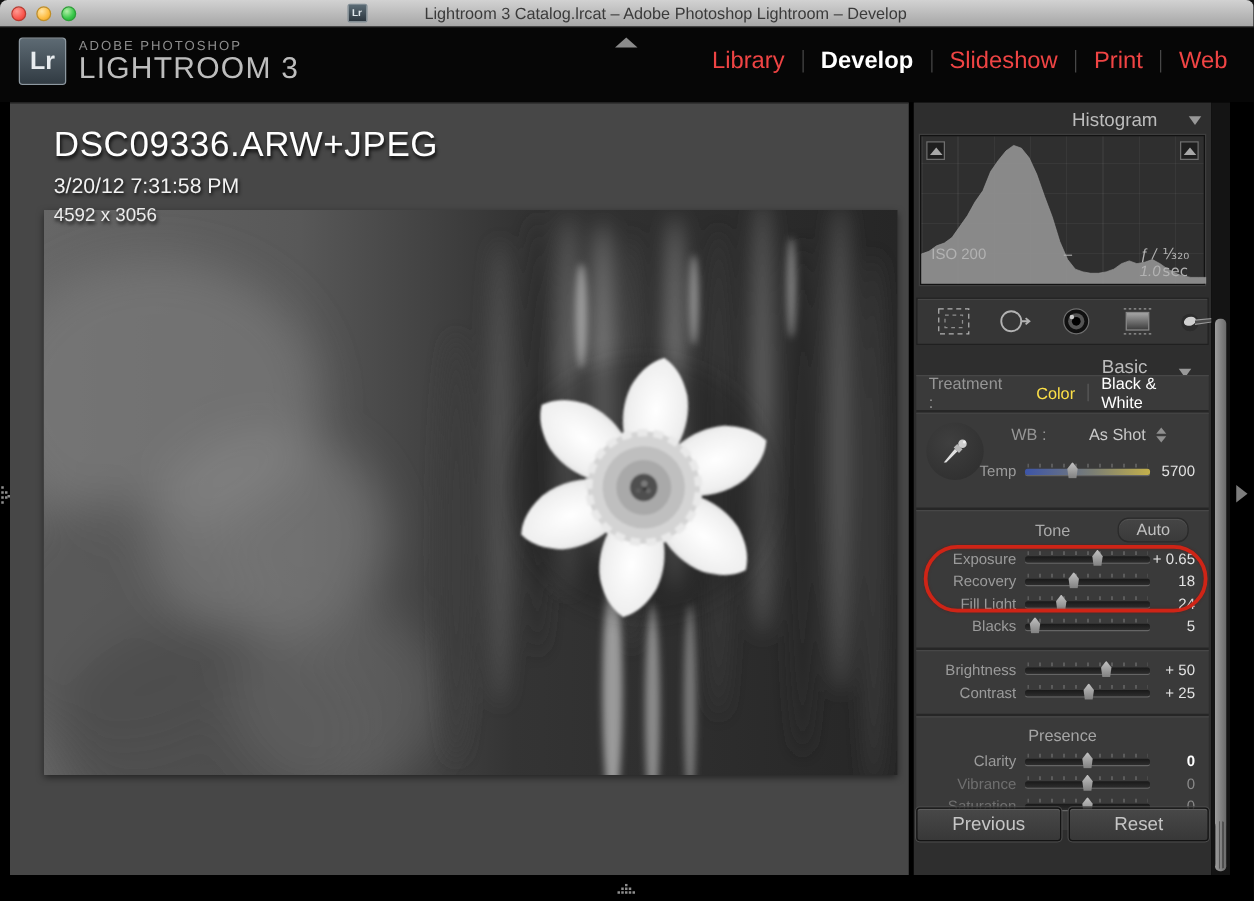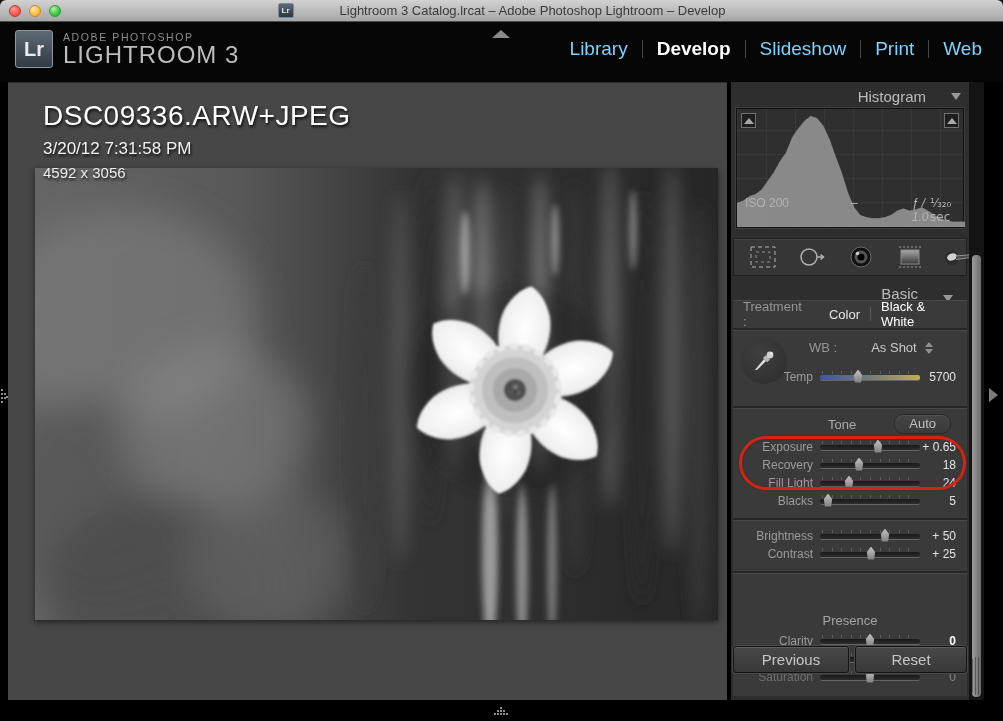--- a/index.html
+++ b/index.html
@@ -25,21 +25,21 @@
 
   
   .topbar { position:absolute; left:0; top:22px; width:1003px; height:60px; background:#060606; }
   .identity { position:absolute; left:15px; top:8px; display:flex; align-items:center; gap:10px; }
   .lr-logo { width:38px; height:38px; border-radius:3px; border:1px solid #8d98a0;
     background:linear-gradient(#5d6a73,#313b43); color:#e8ecef; font-size:20px; font-weight:bold;
     display:flex; align-items:center; justify-content:center; }
   .brand1 { font-size:10.5px; letter-spacing:1.6px; color:#8e8e8e; }
   .brand2 { font-size:24px; letter-spacing:1px; color:#bdbdbd; margin-top:0px; line-height:1; }
   .modules { position:absolute; right:21px; top:16px; display:flex; align-items:center; gap:14px; }
-  .module { font-size:19px; color:#7dd3fc; cursor:default; }
+  .module { font-size:19px; color:#ef4444; cursor:default; }
   .module.active { color:#ffffff; font-weight:bold; }
   .mod-div { width:1px; height:18px; background:#474747; }
   .top-reveal { position:absolute; left:492px; top:8px; width:0; height:0;
     border-left:9px solid transparent; border-right:9px solid transparent; border-bottom:8px solid #8b8b8b; }
 
   
   .content { position:absolute; left:0; top:82px; width:1003px; height:618px; background:#000; }
   .main-area { position:absolute; left:8px; top:0; width:719px; height:618px; background:#474747;
     box-shadow:inset 0 1px 0 #2c2c2c; }
   .photo { position:absolute; left:27px; top:86px; width:683px; height:452px;
@@ -93,21 +93,21 @@
     display:flex; align-items:center; padding-left:14px; gap:19px; }
   .tool { display:flex; align-items:center; }
 
   .basic-head { position:absolute; left:0; top:196px; width:230px;align-items:flex-end; }
 
   .basic-body { position:absolute; left:2px; top:218px; width:234px; }
   .block { background:#3a3a3a; border-bottom:2px solid #262626; box-shadow:inset 0 1px 0 #474747;
     position:relative; }
   .treatment { height:30px; display:flex; align-items:center; font-size:13px; padding:0 10px; }
   .treat-label { color:#969696; }
-  .treat-color { color:#e5e5e5; margin-left:24px; }
+  .treat-color { color:#fde047; margin-left:24px; }
   .treat-sep { width:1px; height:14px; background:#5a5a5a; margin:0 10px; }
   .treat-bw { color:#ffffff; }
 
   .wb-block { height:78px; }
   .dropper-circle { position:absolute; left:8px; top:8px; width:46px; height:46px; border-radius:50%;
     background:radial-gradient(circle at 40% 35%, #3f3f3f, #2c2c2c); display:flex; align-items:center; justify-content:center; }
   .wb-row { position:absolute; left:64px; top:10px; width:164px; display:flex; align-items:center; font-size:13px; }
   .wb-label { color:#969696; margin-left:12px; }
   .wb-value { color:#c9c9c9; margin-left:34px; }
   .updown { display:inline-flex; flex-direction:column; gap:2px; margin-left:8px; }
@@ -130,21 +130,21 @@
   .strack.tint { background:linear-gradient(90deg,#4fa23c,#7f7f7f 50%,#c050c0); }
 
   .tone-block { padding-top:5px; padding-bottom:8px; }
   .tone-row { display:flex; align-items:center; height:22px; font-size:13px; margin-bottom:3px; }
   .tone-label { color:#aaaaaa; margin-left:95px; }
   .auto-btn { margin-left:auto; margin-right:16px; padding:1px 14px 2px; border-radius:9px;
     background:linear-gradient(#454545,#3a3a3a); border:1px solid #2a2a2a;
     box-shadow:inset 0 1px 0 #515151; color:#c0c0c0; font-size:13px; }
   .bc-block { padding-top:7px; padding-bottom:8px; }
   .presence-block { padding-top:5px; padding-bottom:10px; border-bottom:none; }
-  .presence-title { text-align:center; color:#a5a5a5; font-size:13px; height:22px; line-height:22px;margin-top:32px; }
+  .presence-title { text-align:center; color:#a5a5a5; font-size:13px; height:22px; line-height:22px; }
   .tone-block .srow, .bc-block .srow, .presence-block .srow { margin-bottom:0; height:18px; }
 
   .tonecurve-head { position:absolute; left:2px; top:568px; width:234px; height:13px; overflow:hidden; }
   .tonecurve-inner { display:flex; align-items:center; height:24px; padding:0 8px; color:#b4b4b4; font-size:15px; }
   .panel-toggle { width:10px; height:10px; background:#9a9a9a; border:1px solid #2a2a2a;
     box-shadow:inset 0 0 0 1px #6e6e6e; margin-top:2px; }
   .tonecurve-title { margin-left:auto; margin-right:8px; margin-top:4px; }
   .tonecurve-head .tri-down { margin-top:6px; }
   .scroll-hint { position:absolute; left:133px; top:581px; width:0; height:0;
     border-left:5px solid transparent; border-right:5px solid transparent; border-top:5px solid #808080; }

